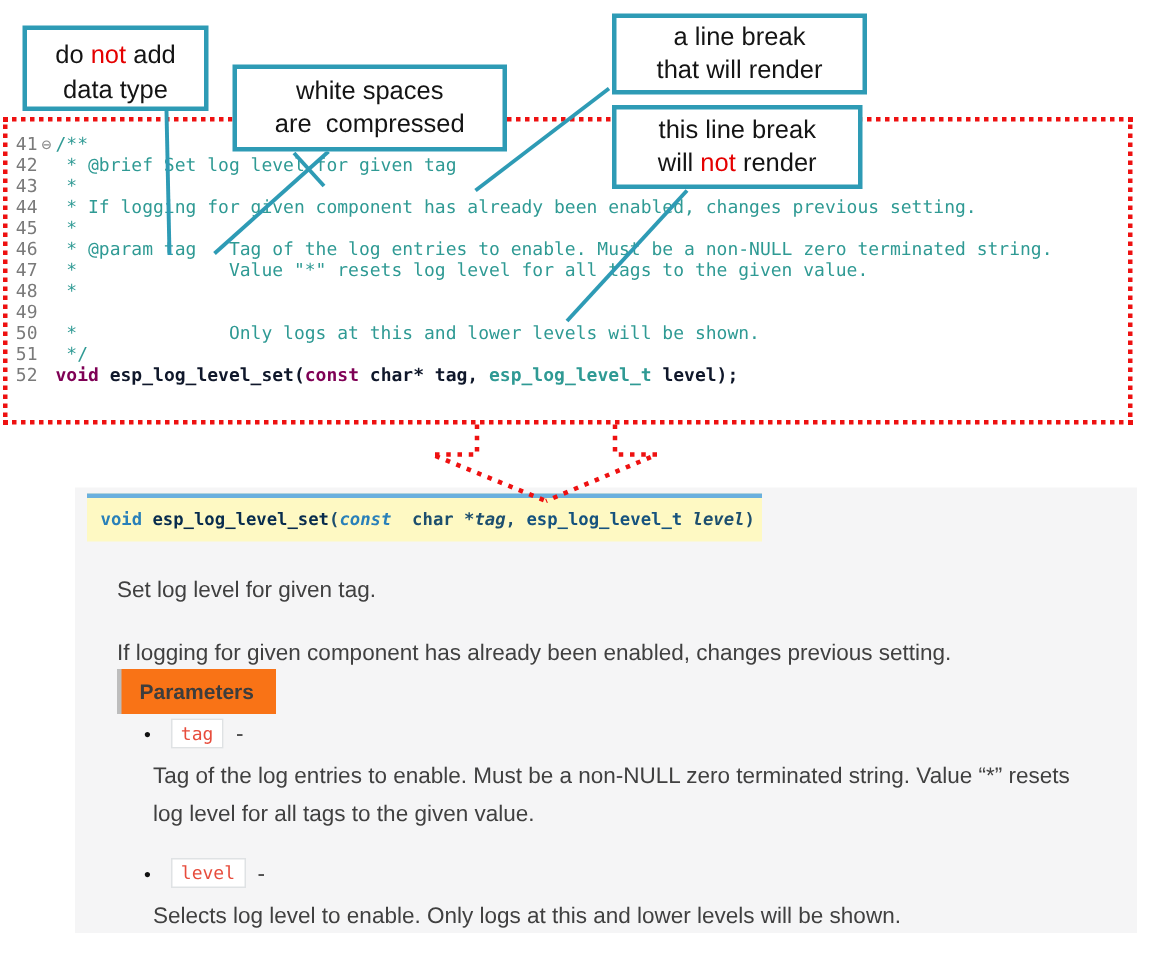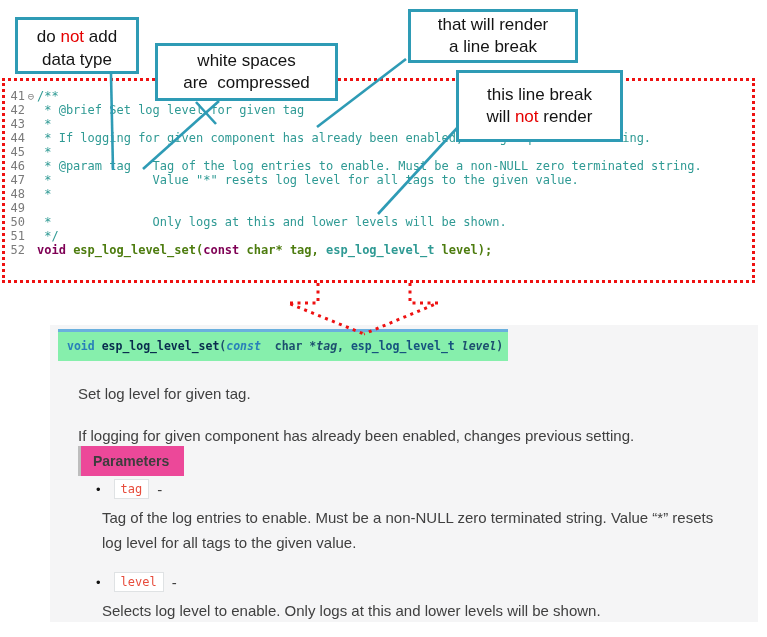--- a/index.html
+++ b/index.html
@@ -8,54 +8,54 @@
 
   
   .annotation-box{position:absolute;background:#fff;border:3px solid #2e9bb5;box-sizing:border-box;
     display:flex;flex-direction:column;justify-content:center;align-items:center;
     text-align:center;font-size:17px;color:#141414;z-index:10;}
   .callout-line{white-space:pre-wrap;line-height:1.32;}
   .red{color:#e50000;}
   #box1{left:15px;top:17px;width:124px;height:57px;justify-content:flex-end;}
   #box2{left:155px;top:43px;width:183px;height:58px;}
   #box3{left:408px;top:9px;width:170px;height:54px;}
-  #box4{left:408px;top:70px;width:167px;height:72px;margin-left:48px;}
+  #box4{left:408px;top:70px;width:167px;height:56px;}
 
   
   .code-region{position:absolute;left:2px;top:78px;width:753px;height:205px;box-sizing:border-box;
     border:3px dotted #ee1111;z-index:1;}
   .code-editor{position:absolute;left:6px;top:89px;z-index:2;
     font-family:"DejaVu Sans Mono",monospace;font-size:12px;line-height:14px;}
   .code-line{display:flex;height:14px;align-items:baseline;}
   .ln{flex:0 0 19px;text-align:right;color:#7a7a7a;}
   .fold{flex:0 0 12px;text-align:center;color:#8a8a8a;font-size:11px;cursor:pointer;}
   .ct{white-space:pre;}
   .cm{color:#2f9a94;}
   .kw{color:#7f0055;font-weight:bold;}
-  .pb{color:#4d7c0f;font-weight:bold;}
+  .pb{color:#0f172a;font-weight:bold;}
   .ty{color:#2f9a94;font-weight:bold;}
 
   
   .overlay{position:absolute;left:0;top:0;width:767px;height:637px;z-index:6;pointer-events:none;}
 
   
   .docs-panel{position:absolute;left:50px;top:325px;width:708px;height:297px;background:#f5f5f6;z-index:3;}
-  .sig{position:absolute;left:8px;top:4px;width:450px;box-sizing:border-box;background:#86efac;
+  .sig{position:absolute;left:8px;top:4px;width:450px;box-sizing:border-box;background:#fef9c3;
     border-top:3px solid #6ab0de;padding:7px 10px 8px 9px;white-space:pre;
     font-family:"DejaVu Sans Mono",monospace;font-size:11.5px;font-weight:bold;color:#1d4f6e;}
   .s-kw{color:#2980b9;}
   .s-ct{color:#2980b9;font-style:italic;}
   .s-nm{color:#082c4d;}
   .s-pl{color:#1d4f6e;}
   .s-ar{color:#1d4f6e;font-style:italic;}
   .s-tp{color:#16537e;}
   .doc-p{position:absolute;left:28px;font-size:15px;color:#404040;}
   #brief{top:45px;}
   #descp{top:87px;}
-  .params-label{position:absolute;left:28px;top:121px;display:inline-block;background:#ec4899;
+  .params-label{position:absolute;left:28px;top:121px;display:inline-block;background:#f97316;
     border-left:3px solid #bdbdbd;padding:7px 15px 7px 12px;font-weight:bold;font-size:14px;color:#3d3d3d;}
   .params-list{position:absolute;left:46px;top:153px;width:648px;margin:0;padding:0;list-style:none;}
   .param-item{margin-bottom:16px;}
   .param-head{display:flex;align-items:center;height:22px;}
   .bullet{color:#111;font-size:13px;margin-right:13px;}
   .param-chip{font-family:"DejaVu Sans Mono",monospace;font-size:12px;color:#e74c3c;background:#fff;
     border:1px solid #dfe2e4;padding:2px 6px;}
   .dash{margin-left:8px;color:#404040;font-size:15px;}
   .param-desc{margin-left:6px;margin-top:5px;width:618px;font-size:15px;line-height:25px;color:#404040;}
 </style>
@@ -130,22 +130,22 @@
 
   <div class="annotation-box" id="box1">
       <div class="callout-line"><span>do </span><span class="red">not</span><span> add</span></div>
       <div class="callout-line"><span>data type</span></div>
     </div>
   <div class="annotation-box" id="box2">
       <div class="callout-line"><span>white spaces</span></div>
       <div class="callout-line"><span>are  compressed</span></div>
     </div>
   <div class="annotation-box" id="box3">
+      <div class="callout-line"><span>a line break</span></div>
       <div class="callout-line"><span>that will render</span></div>
-      <div class="callout-line"><span>a line break</span></div>
     </div>
   <div class="annotation-box" id="box4">
       <div class="callout-line"><span>this line break</span></div>
       <div class="callout-line"><span>will </span><span class="red">not</span><span> render</span></div>
     </div>
 
   <svg class="overlay" viewBox="0 0 767 637">
     <g stroke="#2e9bb5" stroke-width="2.6">
       <line x1="111" y1="74" x2="113" y2="170"></line>
       <line x1="219" y1="101" x2="143" y2="169"></line>

